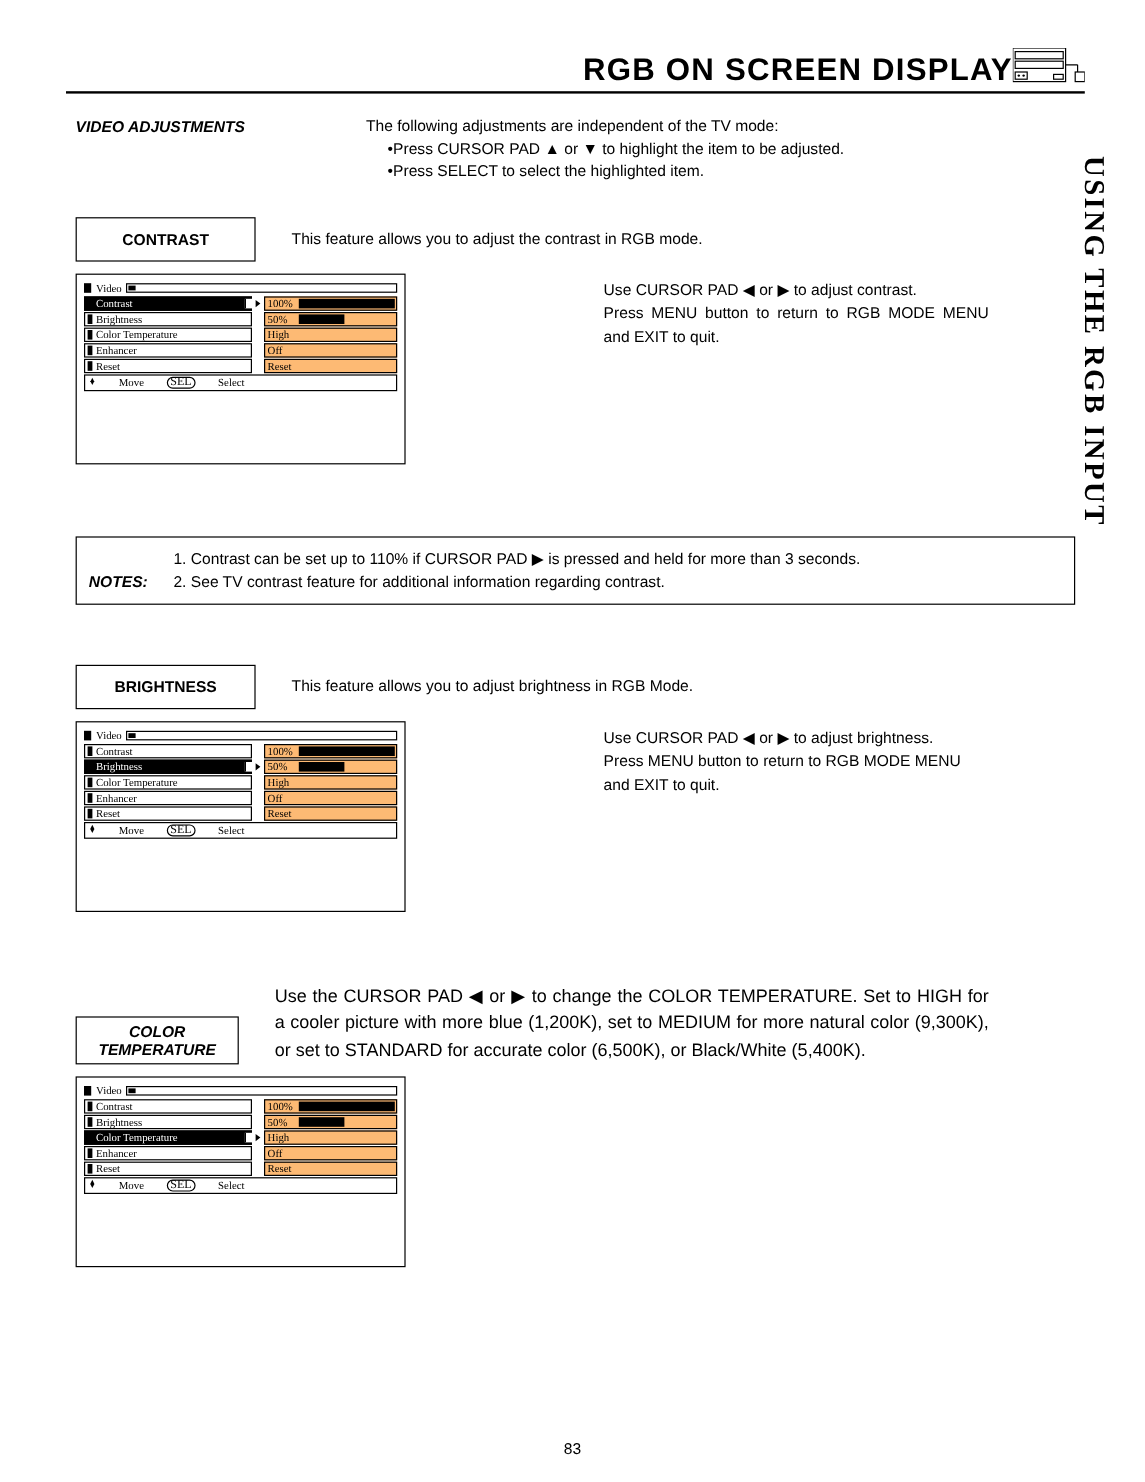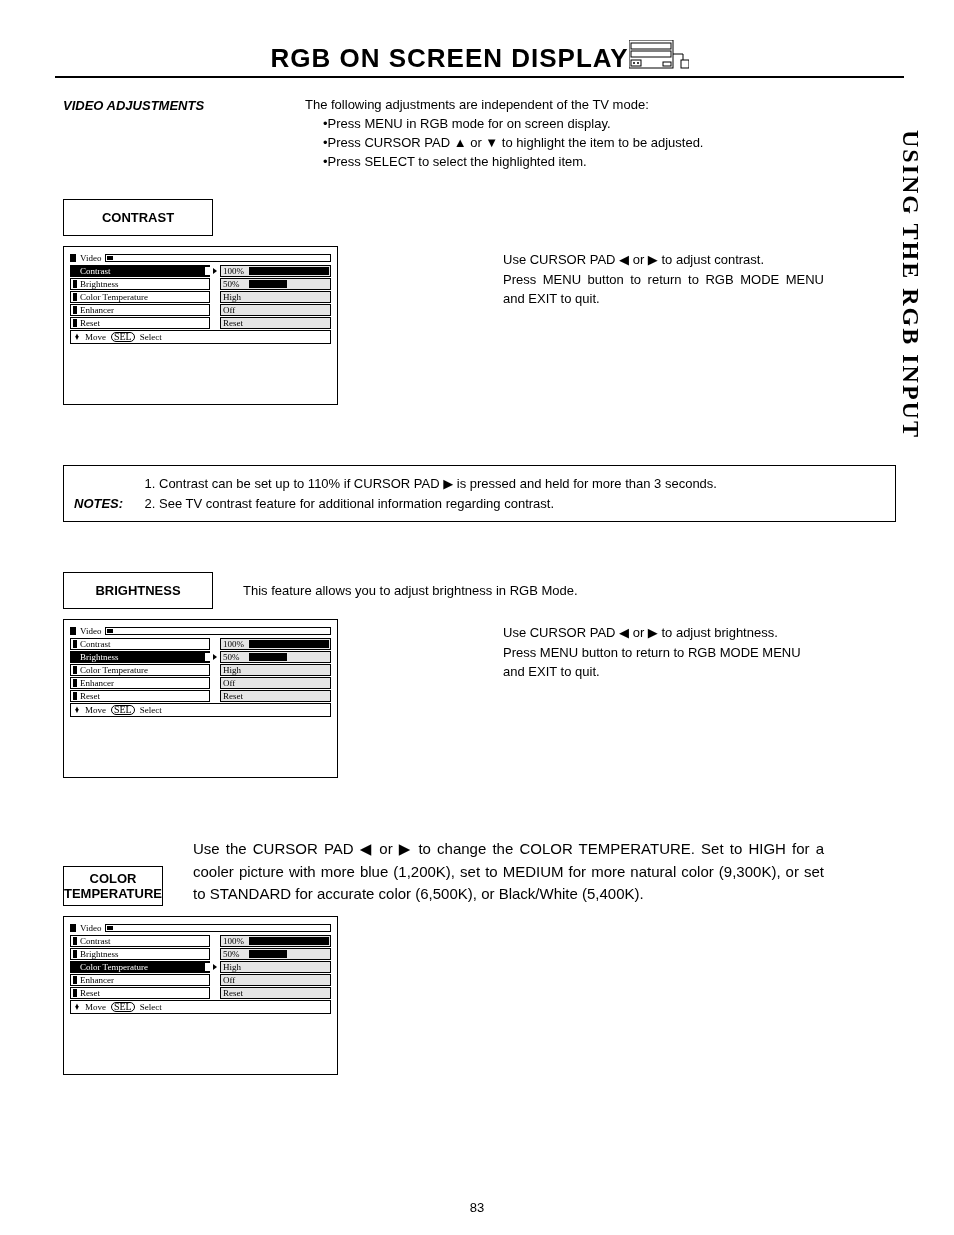--- a/index.html
+++ b/index.html
@@ -15,21 +15,21 @@
   }
   .page-title {
     font-family: Arial, sans-serif;
     font-weight: bold;
     font-size: 26px;
     letter-spacing: 1px;
     border-bottom: 2px solid #000;
     padding-bottom: 2px;
     margin-bottom: 18px;
     display:flex;
-    justify-content:center;
+    justify-content:flex-end;
     align-items:flex-end;
   }
   .device-icon svg { display:block; }
   .side-label {
     position: absolute;
     right: 30px;
     top: 130px;
     writing-mode: vertical-rl;
     font-family: "Times New Roman", serif;
     font-weight: bold;
@@ -45,21 +45,21 @@
   .feature-head { display:flex; align-items:center; margin-bottom:10px; padding-left:8px;}
   .feature-box {
     border:1px solid #000;
     padding: 10px 4px;
     width: 150px;
     text-align:center;
     font-weight:bold;
     font-size:13px;
     margin-right: 30px;
   }
-  .feature-box.two-line { padding:4px 0; }
+  .feature-box.two-line { padding:4px 18px;font-style:italic; }
   .feature-desc { flex:1; font-size:13px; padding-right:120px; line-height:1.4;}
   .feature-content { display:flex; padding-left:8px; margin-top:6px;}
   .osd-wrap { width: 300px; }
   .instr { flex:1; font-size:13px; line-height:1.5; padding-left:140px; padding-right:80px; padding-top:4px;}
   .instr.justify { text-align:justify;}
   
   .osd {
     border:1px solid #000;
     background:#fff;
     width: 275px;
@@ -71,26 +71,26 @@
   .osd-title .sq { width:6px; height:8px; background:#000; margin-right:4px;}
   .osd-title .stripe { flex:1; height:8px; border:1px solid #000; margin-left:4px; position:relative; background:#fff;}
   .osd-title .stripe .fill { position:absolute; left:1px; top:1px; bottom:1px; width:6px; background:#000;}
   .osd-row { display:flex; align-items:stretch; margin-bottom:1px; height:12px;}
   .osd-row .name { width:140px; border:1px solid #000; display:flex; align-items:center; padding-left:2px; position:relative;}
   .osd-row .name .sq { width:4px; height:8px; background:#000; margin-right:3px; flex-shrink:0;}
   .osd-row.sel .name { background:#000; color:#fff;}
   .osd-row.sel .name::after { content:""; position:absolute; right:-1px; top:1px; bottom:1px; width:5px; background:#fff; border-left:1px solid #000;}
   .osd-row .gap { width:10px; display:flex; align-items:center; justify-content:center;}
   .osd-row .gap .tri { width:0; height:0; border-left:4px solid #000; border-top:3px solid transparent; border-bottom:3px solid transparent;}
-  .osd-row .val { flex:1; border:1px solid #000; display:flex; align-items:center; padding:0 2px; position:relative; background:#e5e5e5;}
+  .osd-row .val { flex:1; border:1px solid #000; display:flex; align-items:center; padding:0 2px; position:relative; background:#fdba74;}
   .osd-row .val .bar { position:absolute; left:28px; top:1px; bottom:1px; background:#000;}
   .osd-row .val .bar.full { right:1px;}
   .osd-row .val .bar.half { width:38px;}
   .osd-row .val span { position:relative; z-index:1;}
-  .osd-footer { border:1px solid #000; padding:1px 3px; margin-top:1px; display:flex; align-items:center; gap:5px;}
+  .osd-footer { border:1px solid #000; padding:1px 3px; margin-top:1px; display:flex; align-items:center; gap:19px;}
   .osd-footer .ud { display:inline-flex; flex-direction:column; line-height:3px; font-size:6px;}
   .osd-footer .sel-glyph { border:1px solid #000; border-radius:5px; padding:0 2px; font-size:10px; display:inline-block; line-height:8px;}
   .notes-box {
     border:1px solid #000;
     margin: 60px 8px 0 8px;
     padding: 8px 10px;
     font-size:13px;
     line-height:1.5;
     display:flex;
     align-items:flex-end;
@@ -121,30 +121,30 @@
   </span>
 </div>
 
 <div class="side-label">USING THE RGB INPUT</div>
 
 <div class="row1">
   <div class="lbl">VIDEO ADJUSTMENTS</div>
   <div class="txt">
     <div>The following adjustments are independent of the TV mode:</div>
     <div class="bullets">
-      <div>•Press MENU in RGB mode for on screen display.</div>
       <div>•Press CURSOR PAD ▲ or ▼ to highlight the item to be adjusted.</div>
       <div>•Press SELECT to select the highlighted item.</div>
     </div>
   </div>
 </div>
 
 <div class="section-block">
   <div class="feature-head">
     <div class="feature-box">CONTRAST</div>
+    <div class="feature-desc">This feature allows you to adjust the contrast in RGB mode.</div>
   </div>
   <div class="feature-content">
     <div class="osd-wrap">
       <div class="osd">
         <div class="osd-title">
             <span class="sq"></span>
             <span>Video</span>
             <span class="stripe">
               <span class="fill"></span>
             </span>

